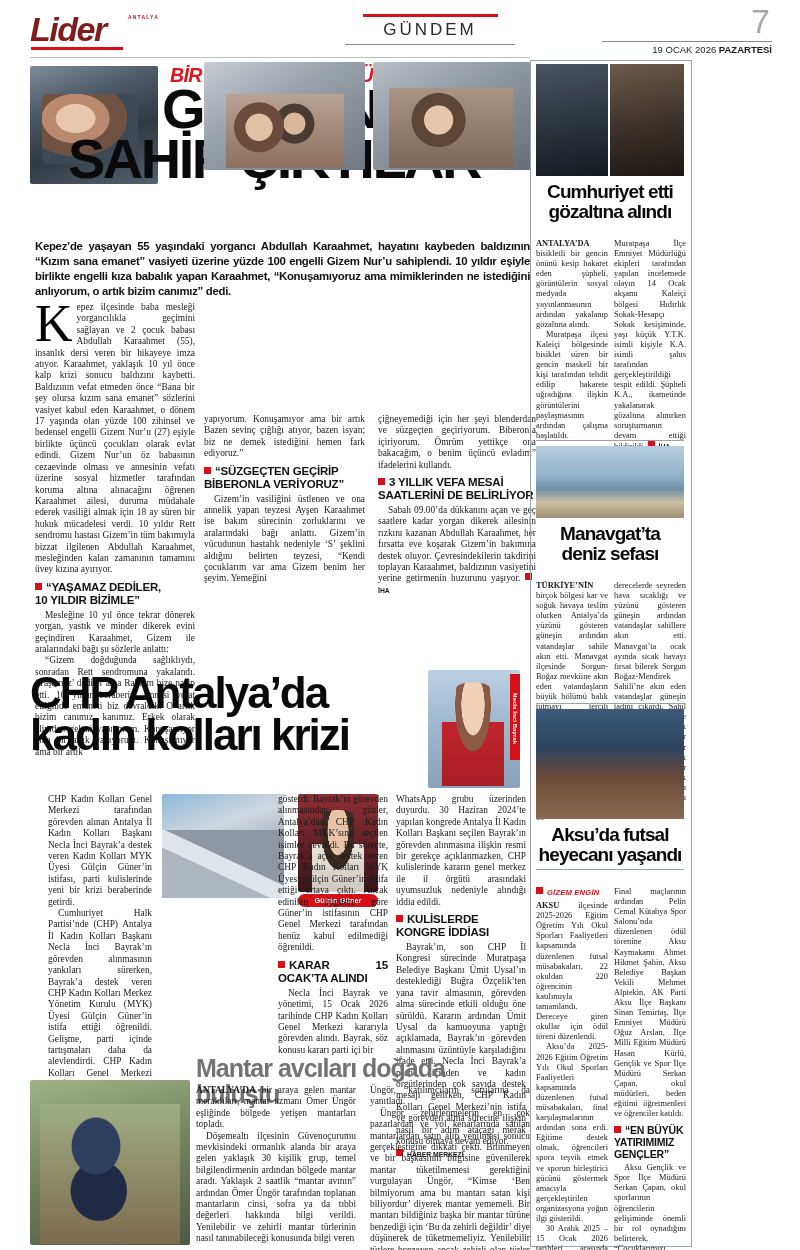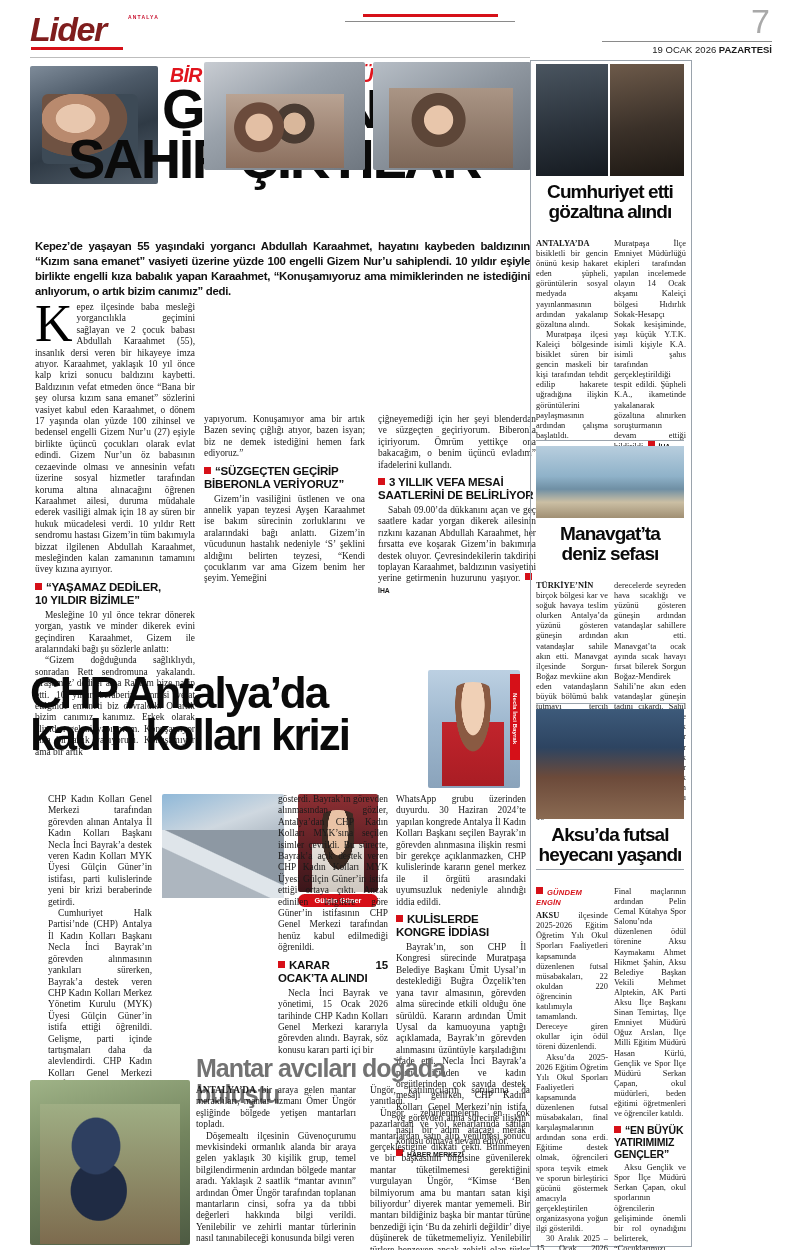--- a/index.html
+++ b/index.html
@@ -130,20 +130,21 @@
 
 <div class="page">
 
   <div class="masthead">
     <div class="logo">Lider</div>
     <div class="logo-sub">ANTALYA</div>
     <div class="logo-underline"></div>
 
     <div class="section-wrap">
       <div class="section-rule-top"></div>
+      <div class="section-name">GÜNDEM</div>
       <div class="section-rule-bot"></div>
     </div>
 
     <div class="pagenum">7</div>
     <div class="date-rule"></div>
     <div class="datebar">
       <span>19 OCAK 2026 </span><span class="dow">PAZARTESİ</span>
     </div>
     <div class="head-rule"></div>
   </div>
@@ -281,21 +282,21 @@
 
   <div style="position:absolute;left:536px;top:709px;width:148px;">
     <div class="photo" style="width:148px;height:110px;background:linear-gradient(180deg,#3d5a7a 0%,#2d4461 35%,#6c4a3a 62%,#8a6a52 100%);"></div>
     <div class="r-head" style="margin-top:6px;">
       <div>Aksu’da futsal</div>
       <div>heyecanı yaşandı</div>
     </div>
     <div class="hr-rail" style="position:relative;left:0;top:4px;width:148px;"></div>
     <div style="position:relative;margin-top:9px;height:400px;">
       <div class="rc rc1 body-col" style="font-size:8.4px;line-height:10.1px;">
-        <p style="text-indent:0;margin-bottom:3px"><span class="red-sq"></span><span class="byline">GÜNDEM ENGİN</span></p>
+        <p style="text-indent:0;margin-bottom:3px"><span class="red-sq"></span><span class="byline">GİZEM ENGİN</span></p>
         <p style="text-indent:0"><span class="lead-in">AKSU</span><span> ilçesinde 2025-2026 Eğitim Öğretim Yılı Okul Sporları Faaliyetleri kapsamında düzenlenen futsal müsabakaları, 22 okuldan 220 öğrencinin katılımıyla tamamlandı. Dereceye giren okullar için ödül töreni düzenlendi.</span></p>
         <p>Aksu’da 2025-2026 Eğitim Öğretim Yılı Okul Sporları Faaliyetleri kapsamında düzenlenen futsal müsabakaları, final karşılaşmalarının ardından sona erdi. Eğitime destek olmak, öğrencileri spora teşvik etmek ve sporun birleştirici gücünü göstermek amacıyla gerçekleştirilen organizasyona yoğun ilgi gösterildi.</p>
         <p>30 Aralık 2025 – 15 Ocak 2026 tarihleri arasında düzenlenen futsal turnuvası; Küçük Kız, Küçük Erkek, Genç A Erkek ve Genç B Erkek olmak üzere dört kategoride gerçekleştirildi. Turnuvaya 22 okuldan toplam 220 öğrenci katıldı. Sporcular, müsabakalar boyunca kıyasıya mücadele etti.</p>
       </div>
       <div class="rc rc2 body-col" style="font-size:8.4px;line-height:10.1px;">
         <p style="text-indent:0">Final maçlarının ardından Pelin Cemal Kütahya Spor Salonu’nda düzenlenen ödül törenine Aksu Kaymakamı Ahmet Hikmet Şahin, Aksu Belediye Başkan Vekili Mehmet Alptekin, AK Parti Aksu İlçe Başkanı Sinan Temirtaş, İlçe Emniyet Müdürü Oğuz Arslan, İlçe Milli Eğitim Müdürü Hasan Kürlü, Gençlik ve Spor İlçe Müdürü Serkan Çapan, okul müdürleri, beden eğitimi öğretmenleri ve öğrenciler katıldı.</p>
         <div class="sub-h" style="white-space:pre-line;font-size:10.5px;line-height:12px;"><span class="red-sq"></span><span>“EN BÜYÜK
 YATIRIMIMIZ
 GENÇLER”</span></div>
         <p>Aksu Gençlik ve Spor İlçe Müdürü Serkan Çapan, okul sporlarının öğrencilerin gelişiminde önemli bir rol oynadığını belirterek, “Çocuklarımızı sporun içinde tutmayı ve yetenekli öğrencilerimizi Türk sporuna kazandırmayı hedefliyoruz. En büyük yatırımımız geleceğimiz olan gençlerdir” dedi.</p>

